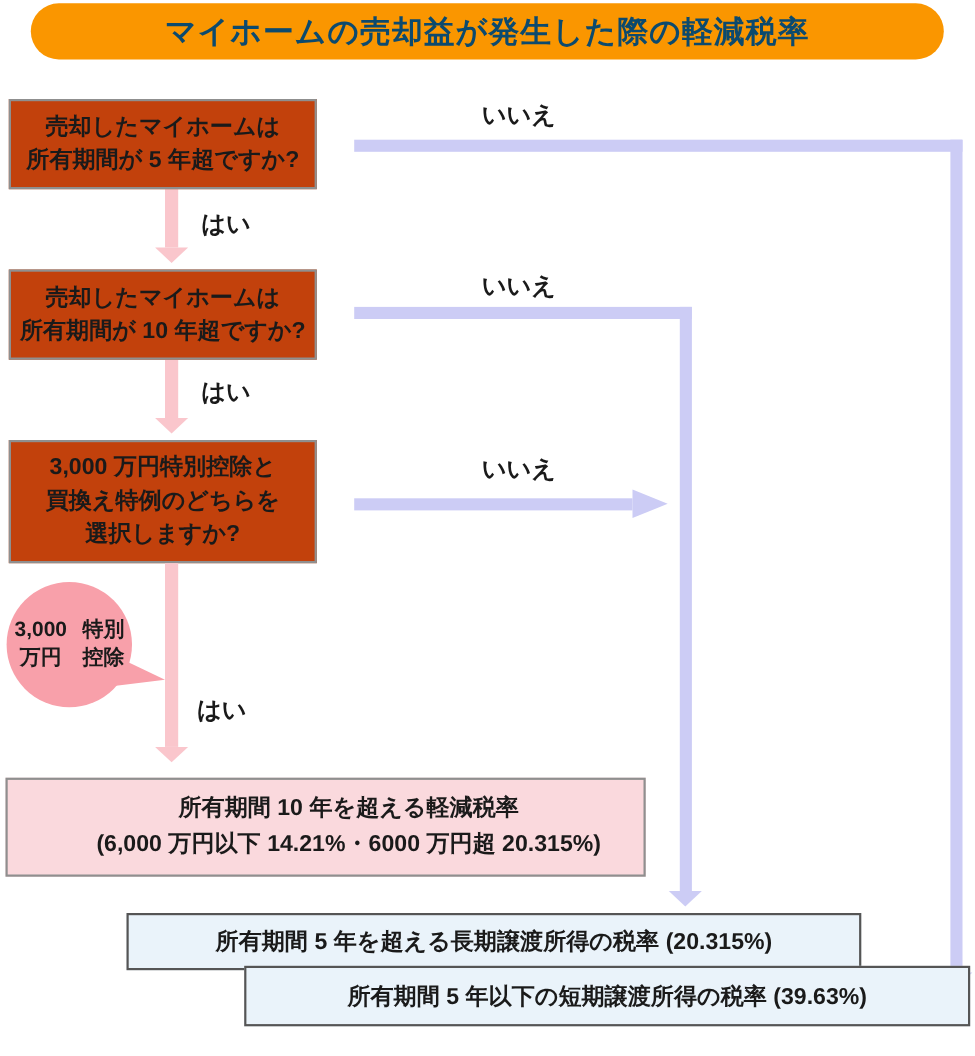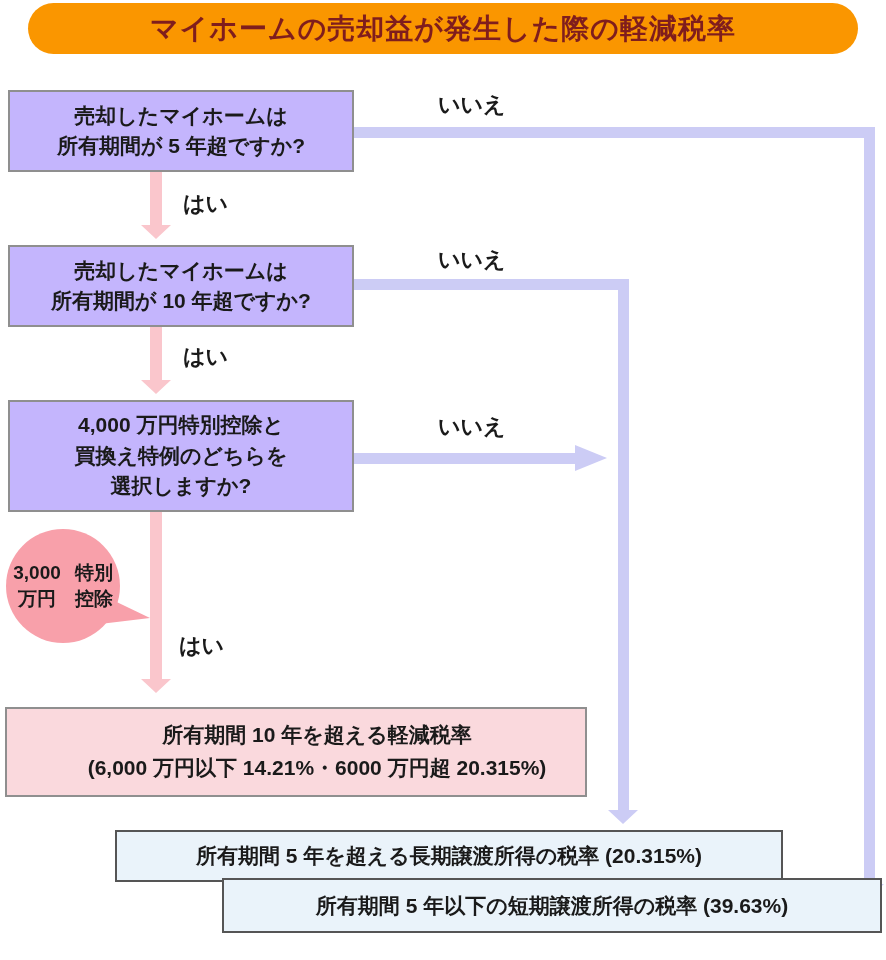--- a/index.html
+++ b/index.html
@@ -14,26 +14,26 @@
     --ink:#1a1a1a;
   }
   html,body{margin:0;padding:0;background:#fff;}
   body{font-family:"Liberation Sans","DejaVu Sans",sans-serif;color:var(--ink);}
   .stage{position:relative;width:886px;height:960px;background:#fff;overflow:hidden;}
 
   .banner{
     position:absolute;left:28px;top:3px;width:830px;height:51px;
     background:var(--orange);border-radius:27px;
     display:flex;align-items:center;justify-content:center;
-    color:#7f1d1d;font-size:28px;font-weight:700;letter-spacing:1px;
+    color:#0c4a6e;font-size:28px;font-weight:700;letter-spacing:1px;
   }
 
   .qbox{
-    position:absolute;left:8px;width:346px;
-    background:#c4b5fd;border:2px solid var(--border-gray);
+    position:absolute;left:8px;width:280px;
+    background:#c2410c;border:2px solid var(--border-gray);
     display:flex;flex-direction:column;align-items:center;justify-content:center;
     font-size:21px;font-weight:700;line-height:1.45;text-align:center;
     box-sizing:border-box;
   }
   .qbox.q1{top:90px;height:82px;}
   .qbox.q2{top:245px;height:82px;}
   .qbox.q3{top:400px;height:112px;}
 
   .hline{position:absolute;height:11px;background:var(--purple);}
   .vline{position:absolute;width:11px;background:var(--purple);}
@@ -125,21 +125,21 @@
     <div>売却したマイホームは</div>
     <div>所有期間が 5 年超ですか?</div>
   </div>
 
   <div class="qbox q2">
     <div>売却したマイホームは</div>
     <div>所有期間が 10 年超ですか?</div>
   </div>
 
   <div class="qbox q3">
-    <div>4,000 万円特別控除と</div>
+    <div>3,000 万円特別控除と</div>
     <div>買換え特例のどちらを</div>
     <div>選択しますか?</div>
   </div>
 
   <div class="bubble-tail"></div>
   <div class="bubble">
     <div>3,000 万円</div>
     <div>特別控除</div>
   </div>
 

